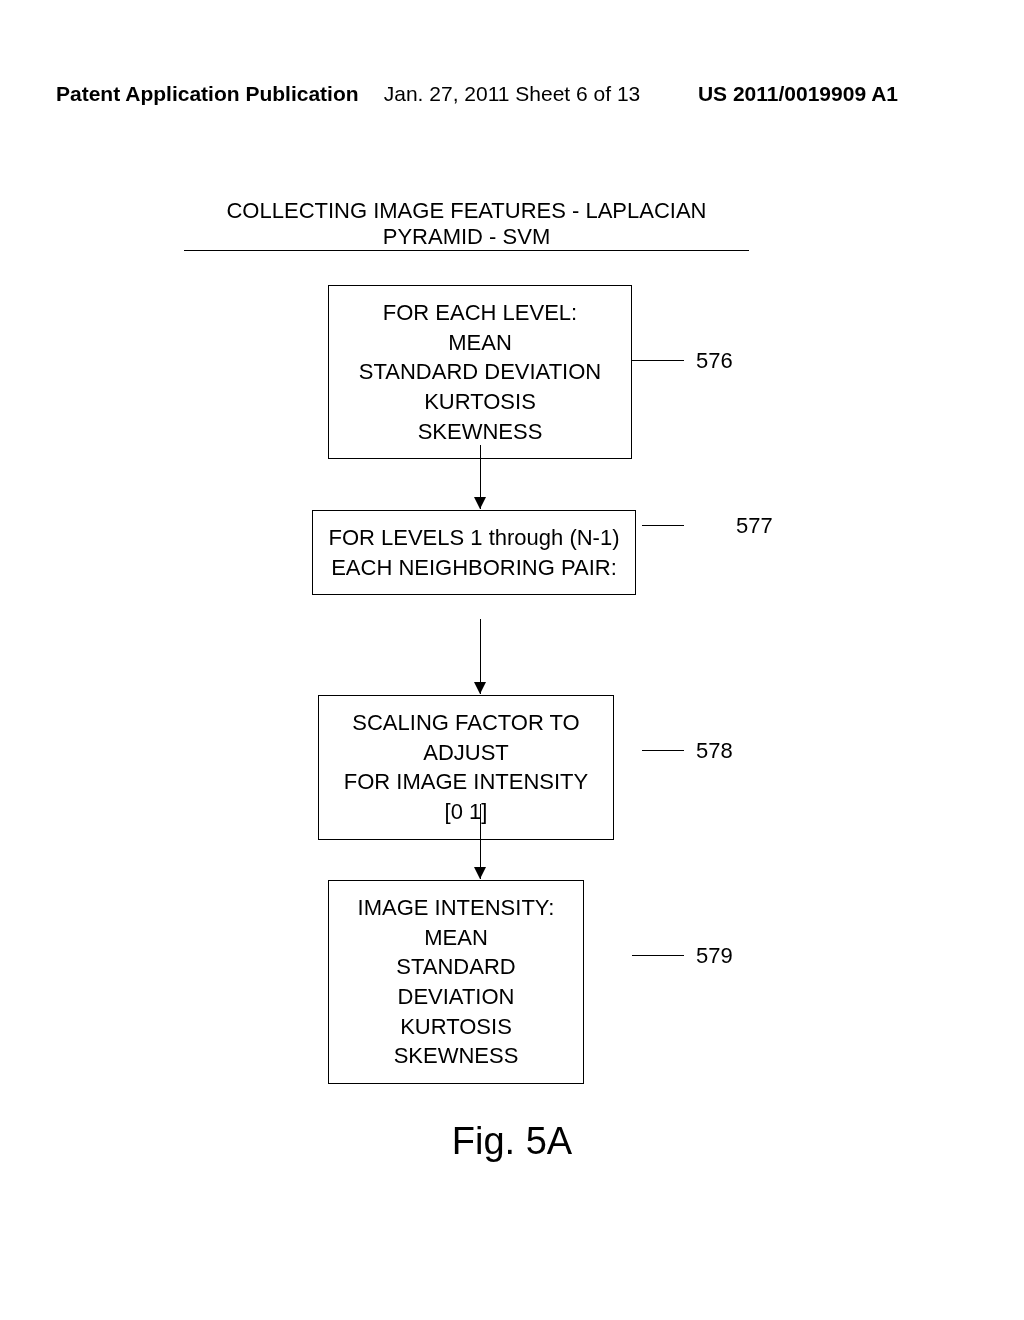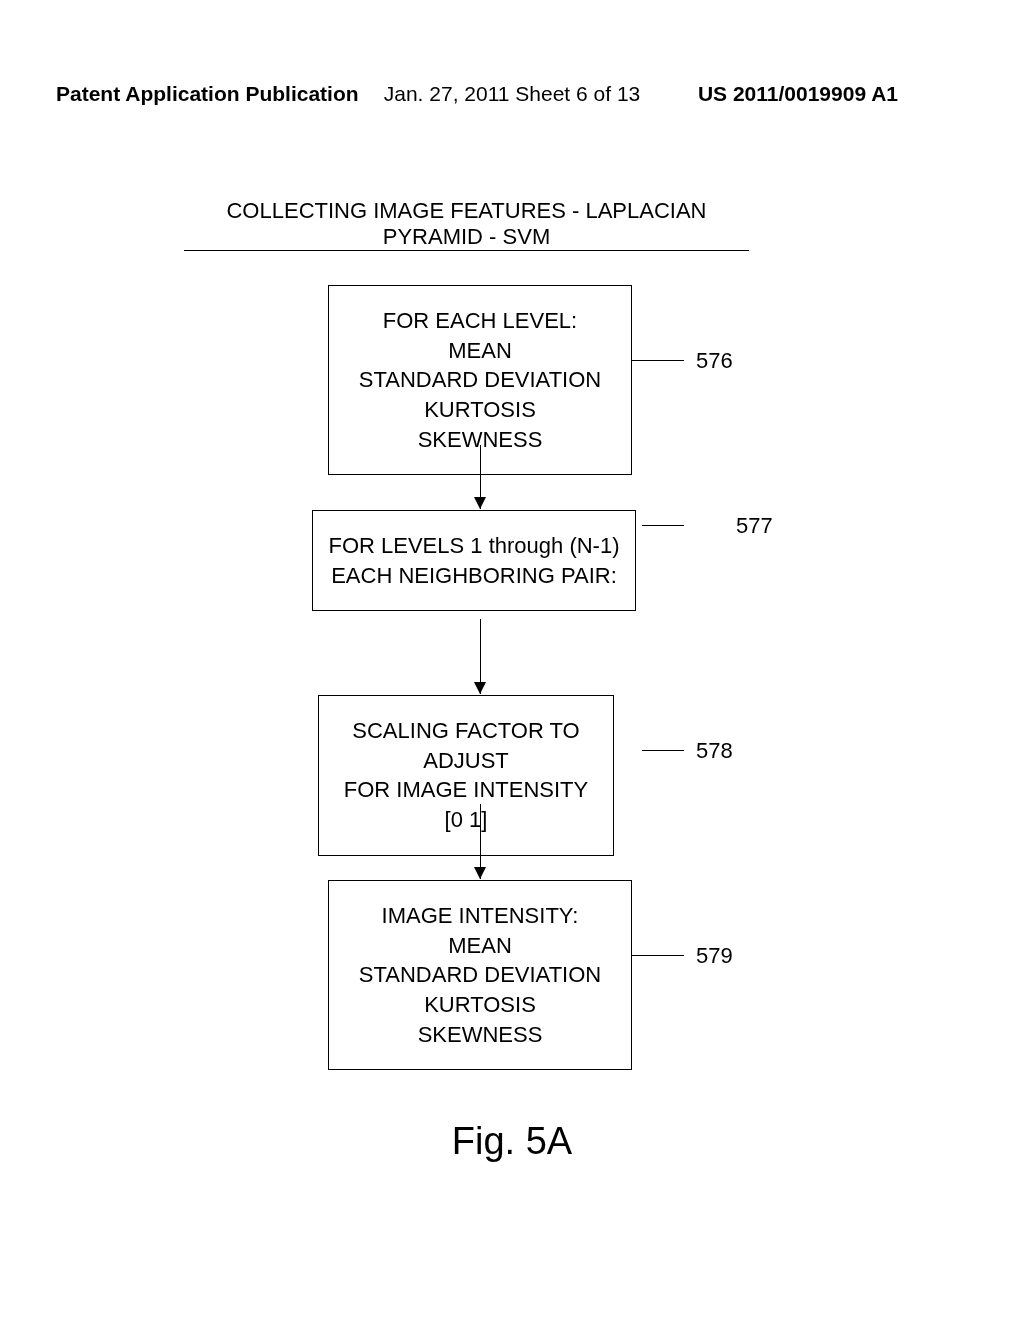--- a/index.html
+++ b/index.html
@@ -48,21 +48,21 @@
       position: absolute;
       top: 285px;
       left: 0;
       width: 100%;
     }
     .box {
       border: 1px solid #000;
       text-align: center;
       font-size: 22px;
       line-height: 1.35;
-      padding: 20px 14px;
+      padding: 12px 14px;
       position: absolute;
       background: white;
     }
     .box1 {
       top: 0;
       left: 328px;
       width: 304px;
     }
     .box2 {
       top: 225px;
@@ -70,21 +70,21 @@
       width: 324px;
     }
     .box3 {
       top: 410px;
       left: 318px;
       width: 296px;
     }
     .box4 {
       top: 595px;
       left: 328px;
-      width: 304px;
+      width: 256px;
     }
     .arrow {
       position: absolute;
       width: 1px;
       background: #000;
     }
     .arrow::after {
       content: '';
       position: absolute;
       bottom: 0;

